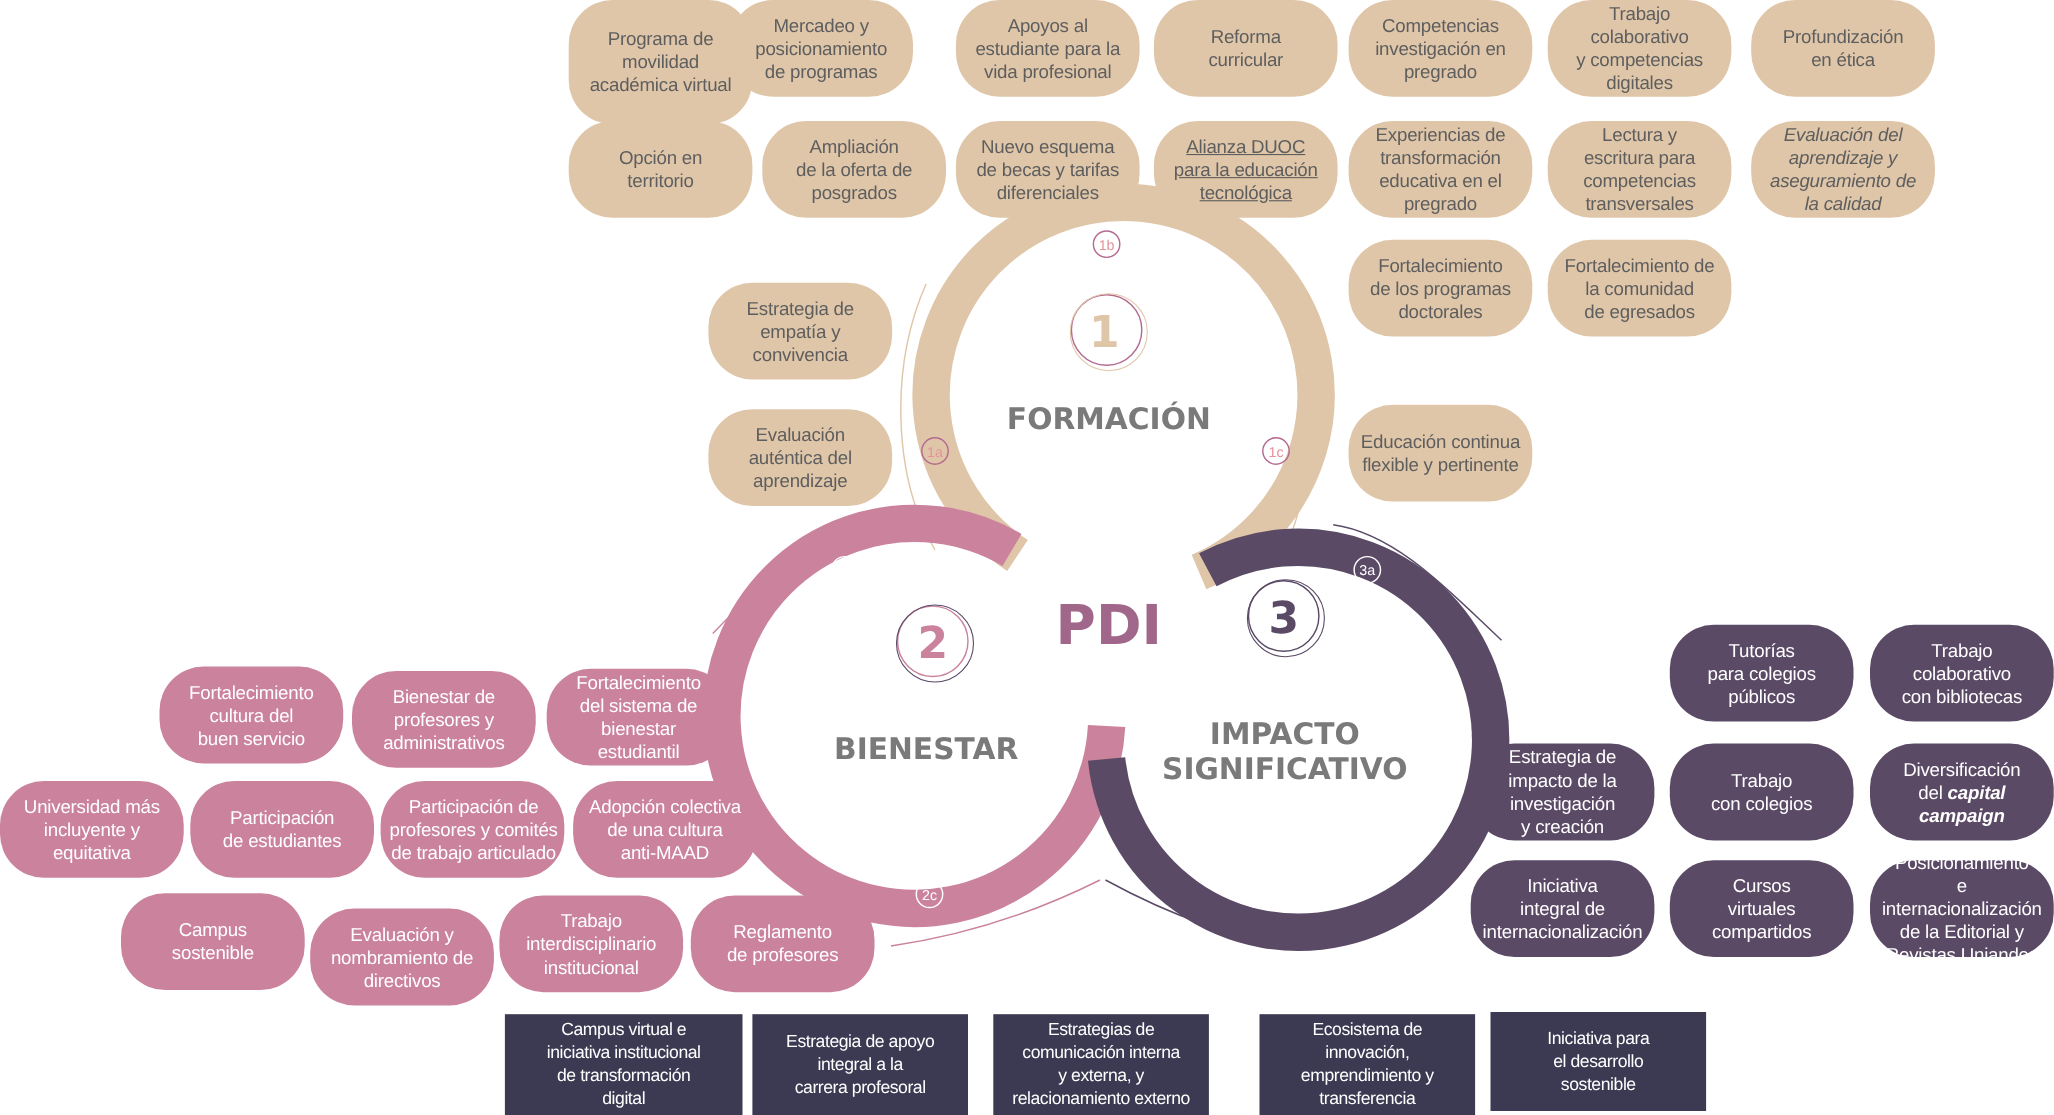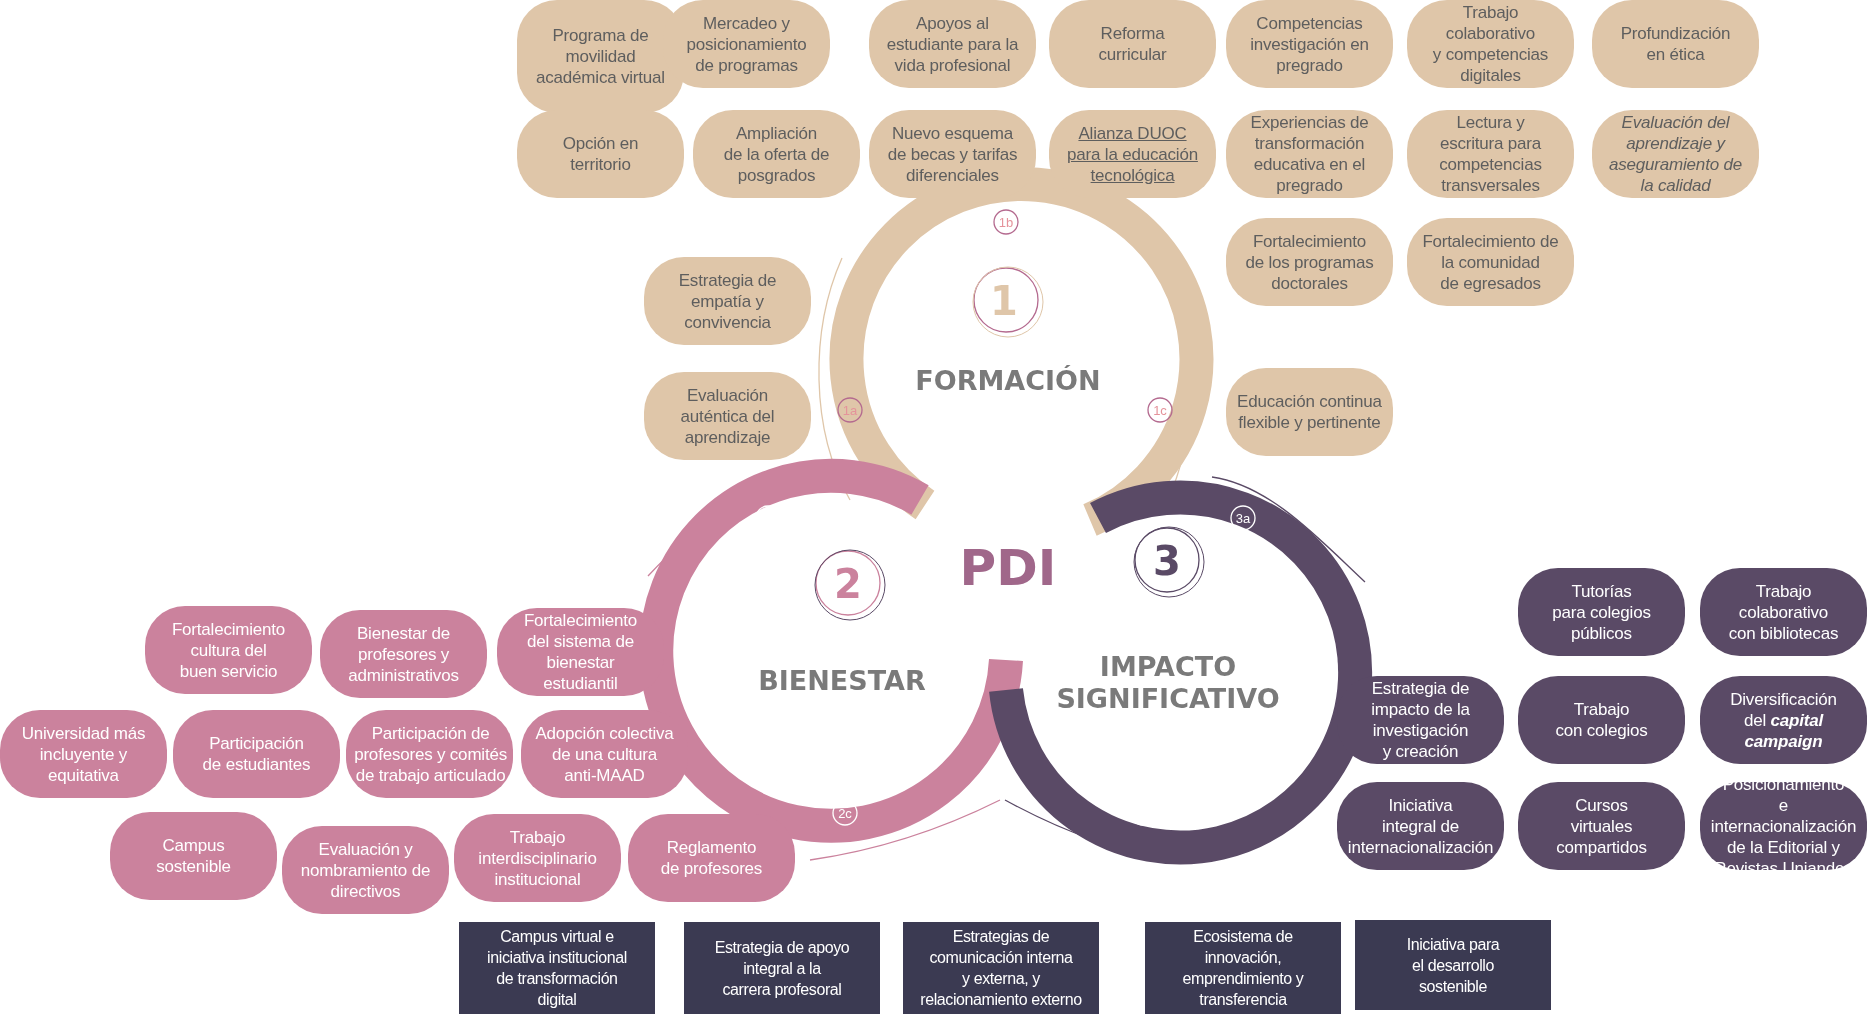--- a/index.html
+++ b/index.html
@@ -190,21 +190,21 @@
 internacionalización</span></div>
     <div class="pill purple" style="left: 1518px; top: 782px; width: 167px; height: 88px;"><span>Cursos
 virtuales
 compartidos</span></div>
     <div class="pill purple" style="left: 1700px; top: 782px; width: 167px; height: 88px;"><span>Posicionamiento
 e internacionalización
 de la Editorial y
 Revistas Uniandes</span></div>
   </div>
 <div id="transversal">
-    <div class="dark" style="left: 459px; top: 922px; width: 196px; height: 92px;"><span>Campus virtual e
+    <div class="dark" style="left: 459px; top: 922px; width: 216px; height: 92px;"><span>Campus virtual e
 iniciativa institucional
 de transformación
 digital</span></div>
     <div class="dark" style="left: 684px; top: 922px; width: 196px; height: 92px;"><span>Estrategia de apoyo
 integral a la
 carrera profesoral</span></div>
     <div class="dark" style="left: 903px; top: 922px; width: 196px; height: 92px;"><span>Estrategias de
 comunicación interna
 y externa, y
 relacionamiento externo</span></div>

